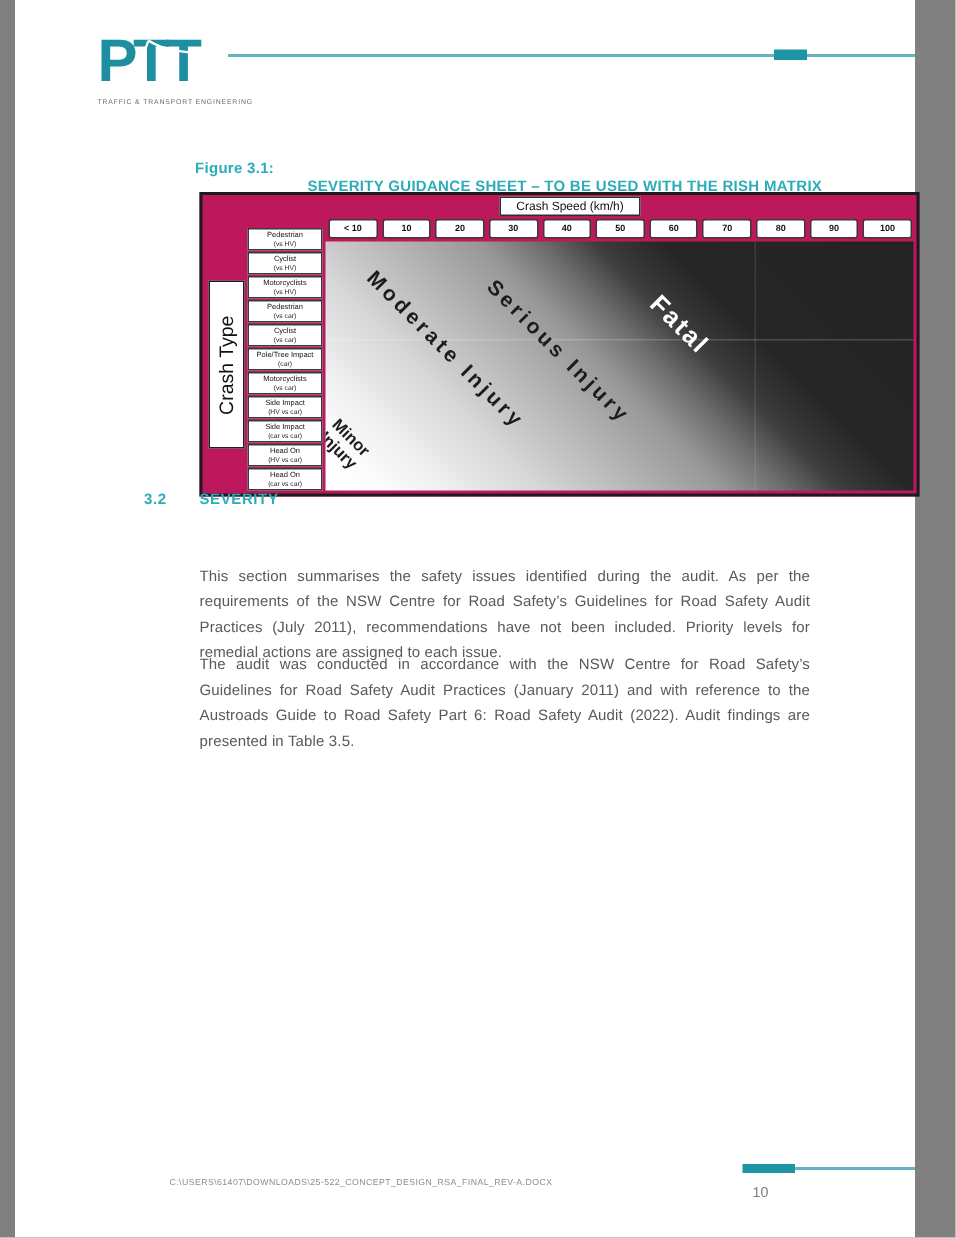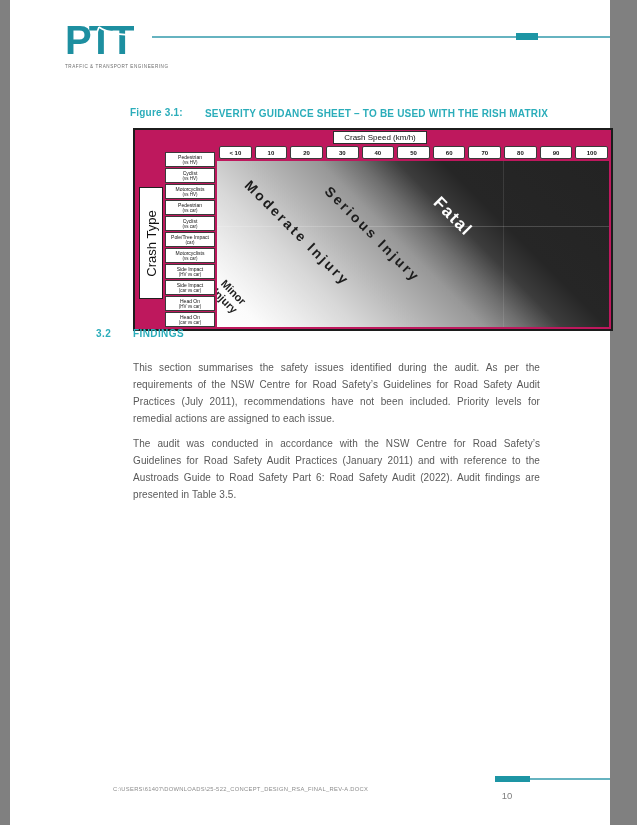--- a/index.html
+++ b/index.html
@@ -15,21 +15,21 @@
 
   
   .logo-wrap { position:absolute; left:65px; top:24px; width:110px; }
   .logo-tagline { font-size:4.6px; letter-spacing:0.55px; color:#6d6d6d; margin-top:1px; white-space:nowrap; }
   .hdr-line { position:absolute; left:152px; top:36px; width:458px; height:2px; background:#66b3c0; }
   .hdr-bar  { position:absolute; left:516px; top:33px; width:22px; height:7px; background:#1d95a4; }
 
   
   .fig-caption { position:absolute; left:130px; top:107px; width:410px; color:#2badba; font-size:10px; font-weight:bold; letter-spacing:0.2px; }
   .fig-caption .cap-label { position:absolute; left:0; top:0; }
-  .fig-caption .cap-title { position:absolute; left:75px; top:1px; white-space:nowrap;text-align:center; }
+  .fig-caption .cap-title { position:absolute; left:75px; top:12px; white-space:nowrap;text-align:center; }
 
   
   .figure { position:absolute; left:133px; top:128px; width:480px; height:203px; background:#be185d; border:2px solid #1c1c1c; }
   .speed-title { position:absolute; left:198px; top:1px; width:94px; height:13px; background:#fff; border:1px solid #2e2e2e; font-size:8px; color:#111; display:flex; align-items:center; justify-content:center; white-space:nowrap; }
   .speed-row { position:absolute; left:84px; right:3px; top:16px; height:13px; display:flex; gap:3px; }
   .speed-box { flex:1; background:#fff; border:1px solid #3a3a3a; border-radius:2px; font-size:6px; font-weight:bold; color:#111; display:flex; align-items:center; justify-content:center; white-space:nowrap; }
   .crash-type-box { position:absolute; left:4px; top:57px; width:24px; height:112px; background:#fff; border:1px solid #1f1f1f; display:flex; align-items:center; justify-content:center; }
   .crash-type-box span { transform:rotate(-90deg); white-space:nowrap; font-size:13px; color:#111; }
   .ct-col { position:absolute; left:30px; top:22px; bottom:2px; width:50px; display:flex; flex-direction:column; gap:1px; }
   .ct-box { flex:1; background:#fff; border:1px solid #3a3a3a; display:flex; flex-direction:column; align-items:center; justify-content:center; text-align:center; overflow:hidden; }
@@ -44,21 +44,21 @@
   .sev-minor    { left:6px;  top:112px; width:42px; white-space:normal; text-align:center; font-size:11px; line-height:12px; font-weight:bold; }
   .sev-moderate { left:36px; top:16px; font-size:14px; letter-spacing:2.5px; }
   .sev-serious  { left:116px; top:22px; font-size:14px; letter-spacing:2.5px; }
   .sev-fatal    { left:226px; top:32px; font-size:17px; font-weight:bold; color:#ffffff; letter-spacing:1.5px; }
 
   
   .sec-head { position:absolute; top:328px; color:#2badba; font-size:10px; font-weight:bold; letter-spacing:0.4px; }
   .sec-num   { left:96px; }
   .sec-title { left:133px; }
   .para { position:absolute; left:133px; width:407px; font-size:10px; line-height:17px; color:#595959; text-align:justify; letter-spacing:0.1px; }
-  .para-1 { top:359px; }
+  .para-1 { top:376px; }
   .para-2 { top:435px; }
 
   
   .ftr-path { position:absolute; left:113px; top:786px; font-size:5.8px; letter-spacing:0.3px; color:#8c8c8c; white-space:nowrap; }
   .ftr-bar  { position:absolute; left:495px; top:776px; width:35px; height:6px; background:#1d95a4; }
   .ftr-line { position:absolute; left:530px; top:778px; width:80px; height:2px; background:#66b3c0; }
   .ftr-page { position:absolute; left:492px; top:790px; width:30px; text-align:center; font-size:9.5px; color:#7e7e7e; }
 </style>
 </head>
 <body>
@@ -177,21 +177,21 @@
 
     <div class="grad-area">
       <div class="sev sev-minor">Minor Injury</div>
       <div class="sev sev-moderate">Moderate Injury</div>
       <div class="sev sev-serious">Serious Injury</div>
       <div class="sev sev-fatal">Fatal</div>
     </div>
   </div>
 
   <div class="sec-head sec-num">3.2</div>
-  <div class="sec-head sec-title">FINDINGS</div>
+  <div class="sec-head sec-title">SEVERITY</div>
 
   <p class="para para-1">This section summarises the safety issues identified during the audit. As per the requirements of the NSW Centre for Road Safety’s Guidelines for Road Safety Audit Practices (July 2011), recommendations have not been included. Priority levels for remedial actions are assigned to each issue.</p>
   <p class="para para-2">The audit was conducted in accordance with the NSW Centre for Road Safety’s Guidelines for Road Safety Audit Practices (January 2011) and with reference to the Austroads Guide to Road Safety Part 6: Road Safety Audit (2022). Audit findings are presented in Table 3.5.</p>
 
   <div class="ftr-path">C:\USERS\61407\DOWNLOADS\25-522_CONCEPT_DESIGN_RSA_FINAL_REV-A.DOCX</div>
   <div class="ftr-bar"></div>
   <div class="ftr-line"></div>
   <div class="ftr-page">10</div>
 
 </div>

